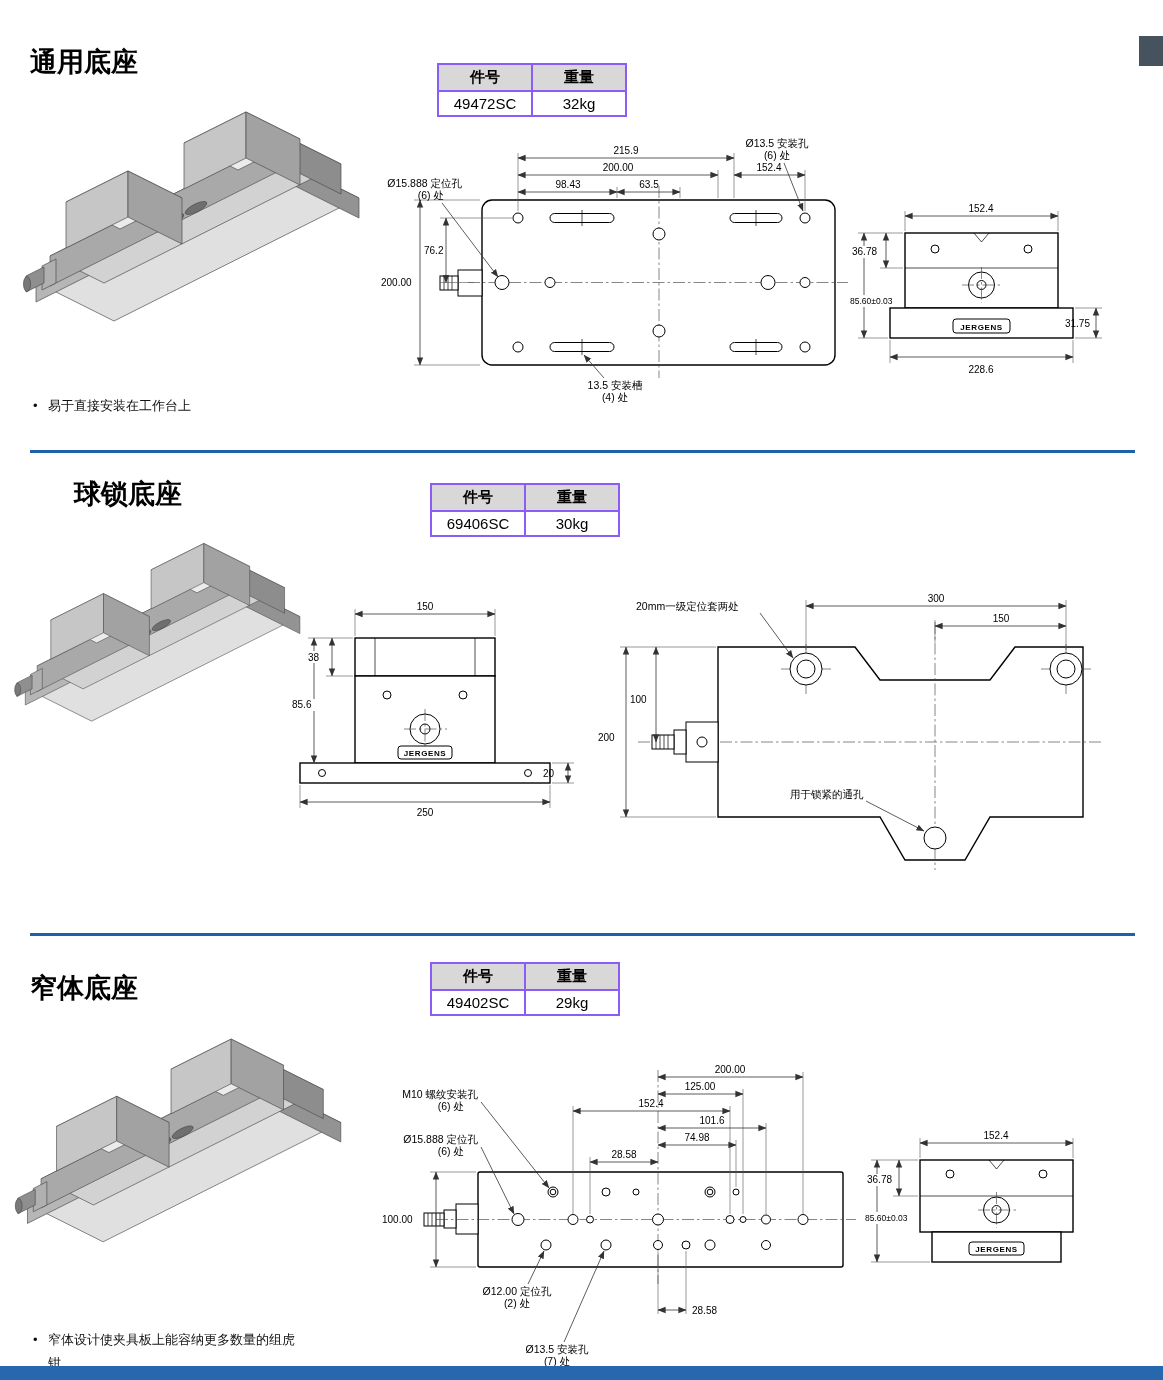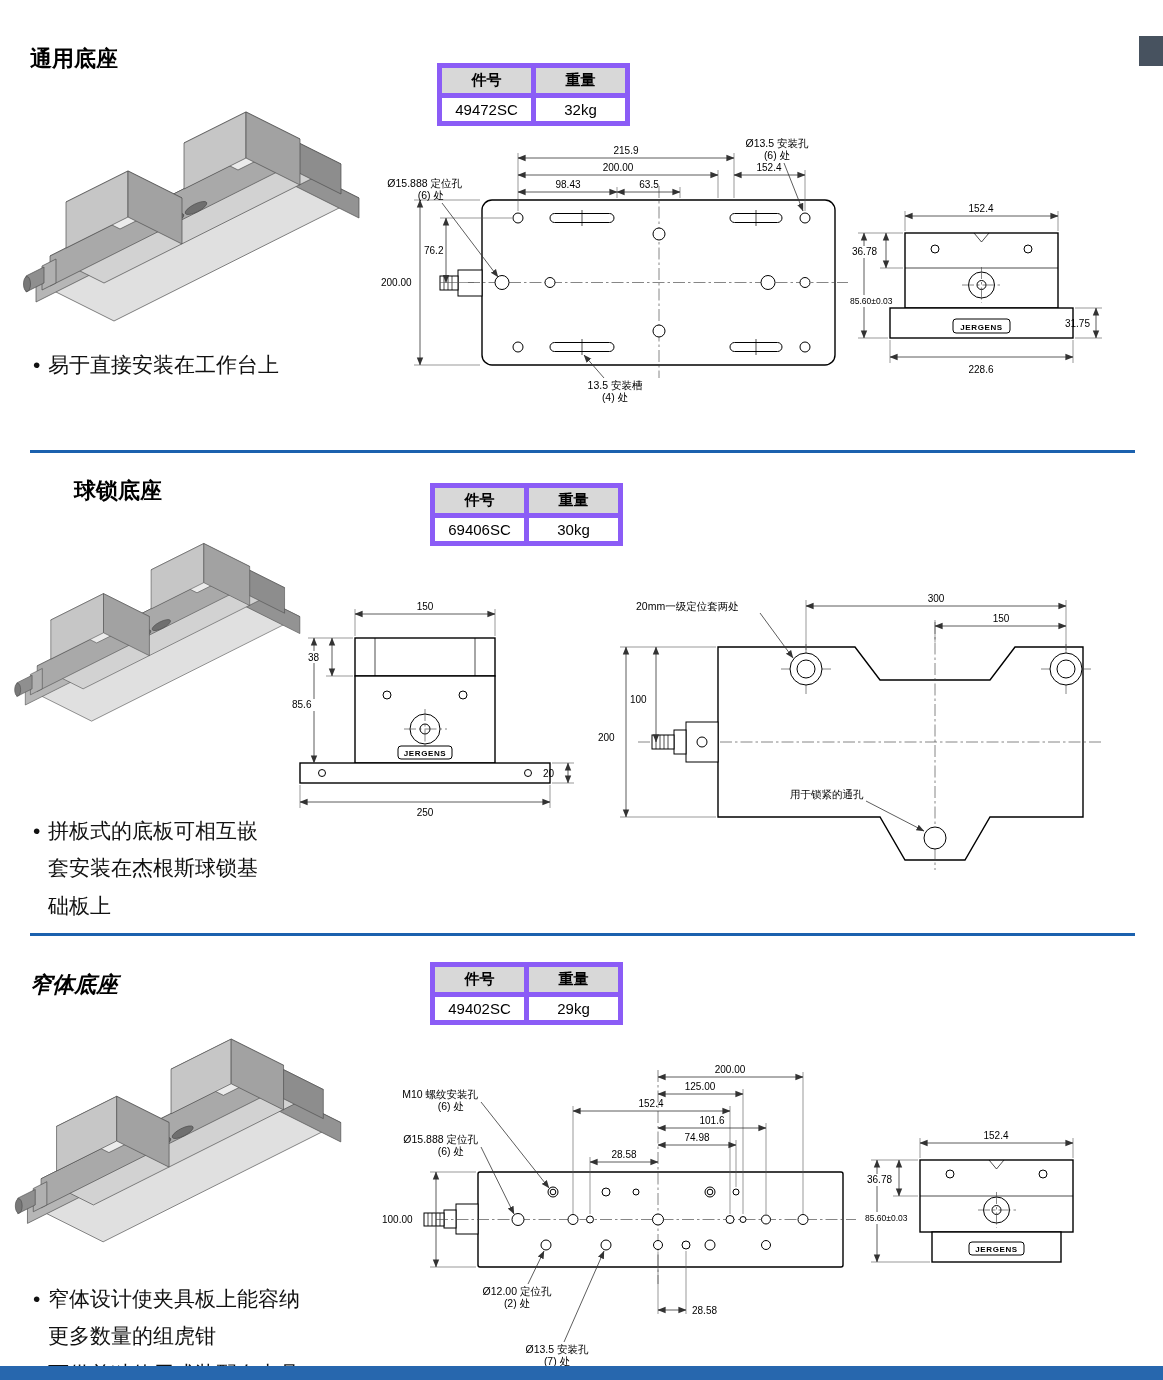--- a/index.html
+++ b/index.html
@@ -1,26 +1,26 @@
 <!DOCTYPE html>
 <html><head>
 <meta charset="utf-8">
 <style>
   * { margin:0; padding:0; box-sizing:border-box; }
   html,body { background:#fff; }
   body { width:1163px; height:1380px; font-family:"Liberation Sans","DejaVu Sans",sans-serif; color:#000; position:relative; overflow:hidden; }
   .page { position:relative; width:1163px; height:1380px; background:#fff; }
   .abs { position:absolute; }
   .title { font-size:28px; font-weight:bold; letter-spacing:1px; }
-  .sec-title { font-size:22px; font-weight:bold; }
+  .sec-title { font-size:27px; font-weight:bold; }
   table.spec { border-collapse:collapse; }
-  table.spec th, table.spec td { width:94px; text-align:center; font-size:15px; padding:3px 0; border:5px solid #8b5cf6; }
+  table.spec th, table.spec td { width:94px; text-align:center; font-size:15px; padding:3px 0; border:2px solid #8b5cf6; }
   table.spec th { background:#d8d8d8; font-weight:bold; }
   table.spec td { background:#fff; }
-  ul.bullets { list-style:none; font-size:21px; line-height:1.78; color:#111; }
+  ul.bullets { list-style:none; font-size:13px; line-height:1.78; color:#111;margin-top:48px; }
   ul.bullets li { padding-left:18px; position:relative; }
   ul.bullets li::before { content:"•"; position:absolute; left:3px; top:0; }
   .divider { height:2.5px; background:#1b61ae; }
   .bottombar { background:#2767ae; }
   .corner-tab { background:#47525f; }
   svg text { font-family:"Liberation Sans","DejaVu Sans",sans-serif; }
   .dtx  { font-size:10px; fill:#000; }
   .dtx9 { font-size:8.5px; fill:#000; }
   .ltx  { font-size:10.5px; fill:#000; }
   .dim  { stroke:#333; stroke-width:0.8; fill:none; }
@@ -314,28 +314,27 @@
         <text class="dtx" x="358" y="30" text-anchor="middle">300</text>
         <text class="dtx" x="423" y="50" text-anchor="middle">150</text>
         <text class="dtx" x="52" y="131">100</text>
         <text class="dtx" x="20" y="169">200</text>
         <text class="ltx" x="58" y="38">20mm一级定位套两处</text>
         <text class="ltx" x="212" y="226">用于锁紧的通孔</text>
       </g>
     </svg>
 
     <ul class="bullets abs" style="left:30px;top:812px;width:240px;">
-      <li>拼板式的底板可相互嵌套安装在杰根斯球锁基础板上</li>
     </ul>
   </div>
 
   <div class="abs divider" style="left:30px;top:933px;width:1105px;"></div>
 
   <div>
-    <h2 class="abs sec-title" style="left:30px;top:970px;font-style:italic;">窄体底座</h2>
+    <h2 class="abs sec-title" style="left:30px;top:970px;">窄体底座</h2>
 
     <table class="spec abs" style="left:430px;top:962px;">
       <tbody>
           <tr>
         <th>件号</th>
         <th>重量</th>
       </tr>
       <tr>
         <td>49402SC</td>
         <td>29kg</td>

